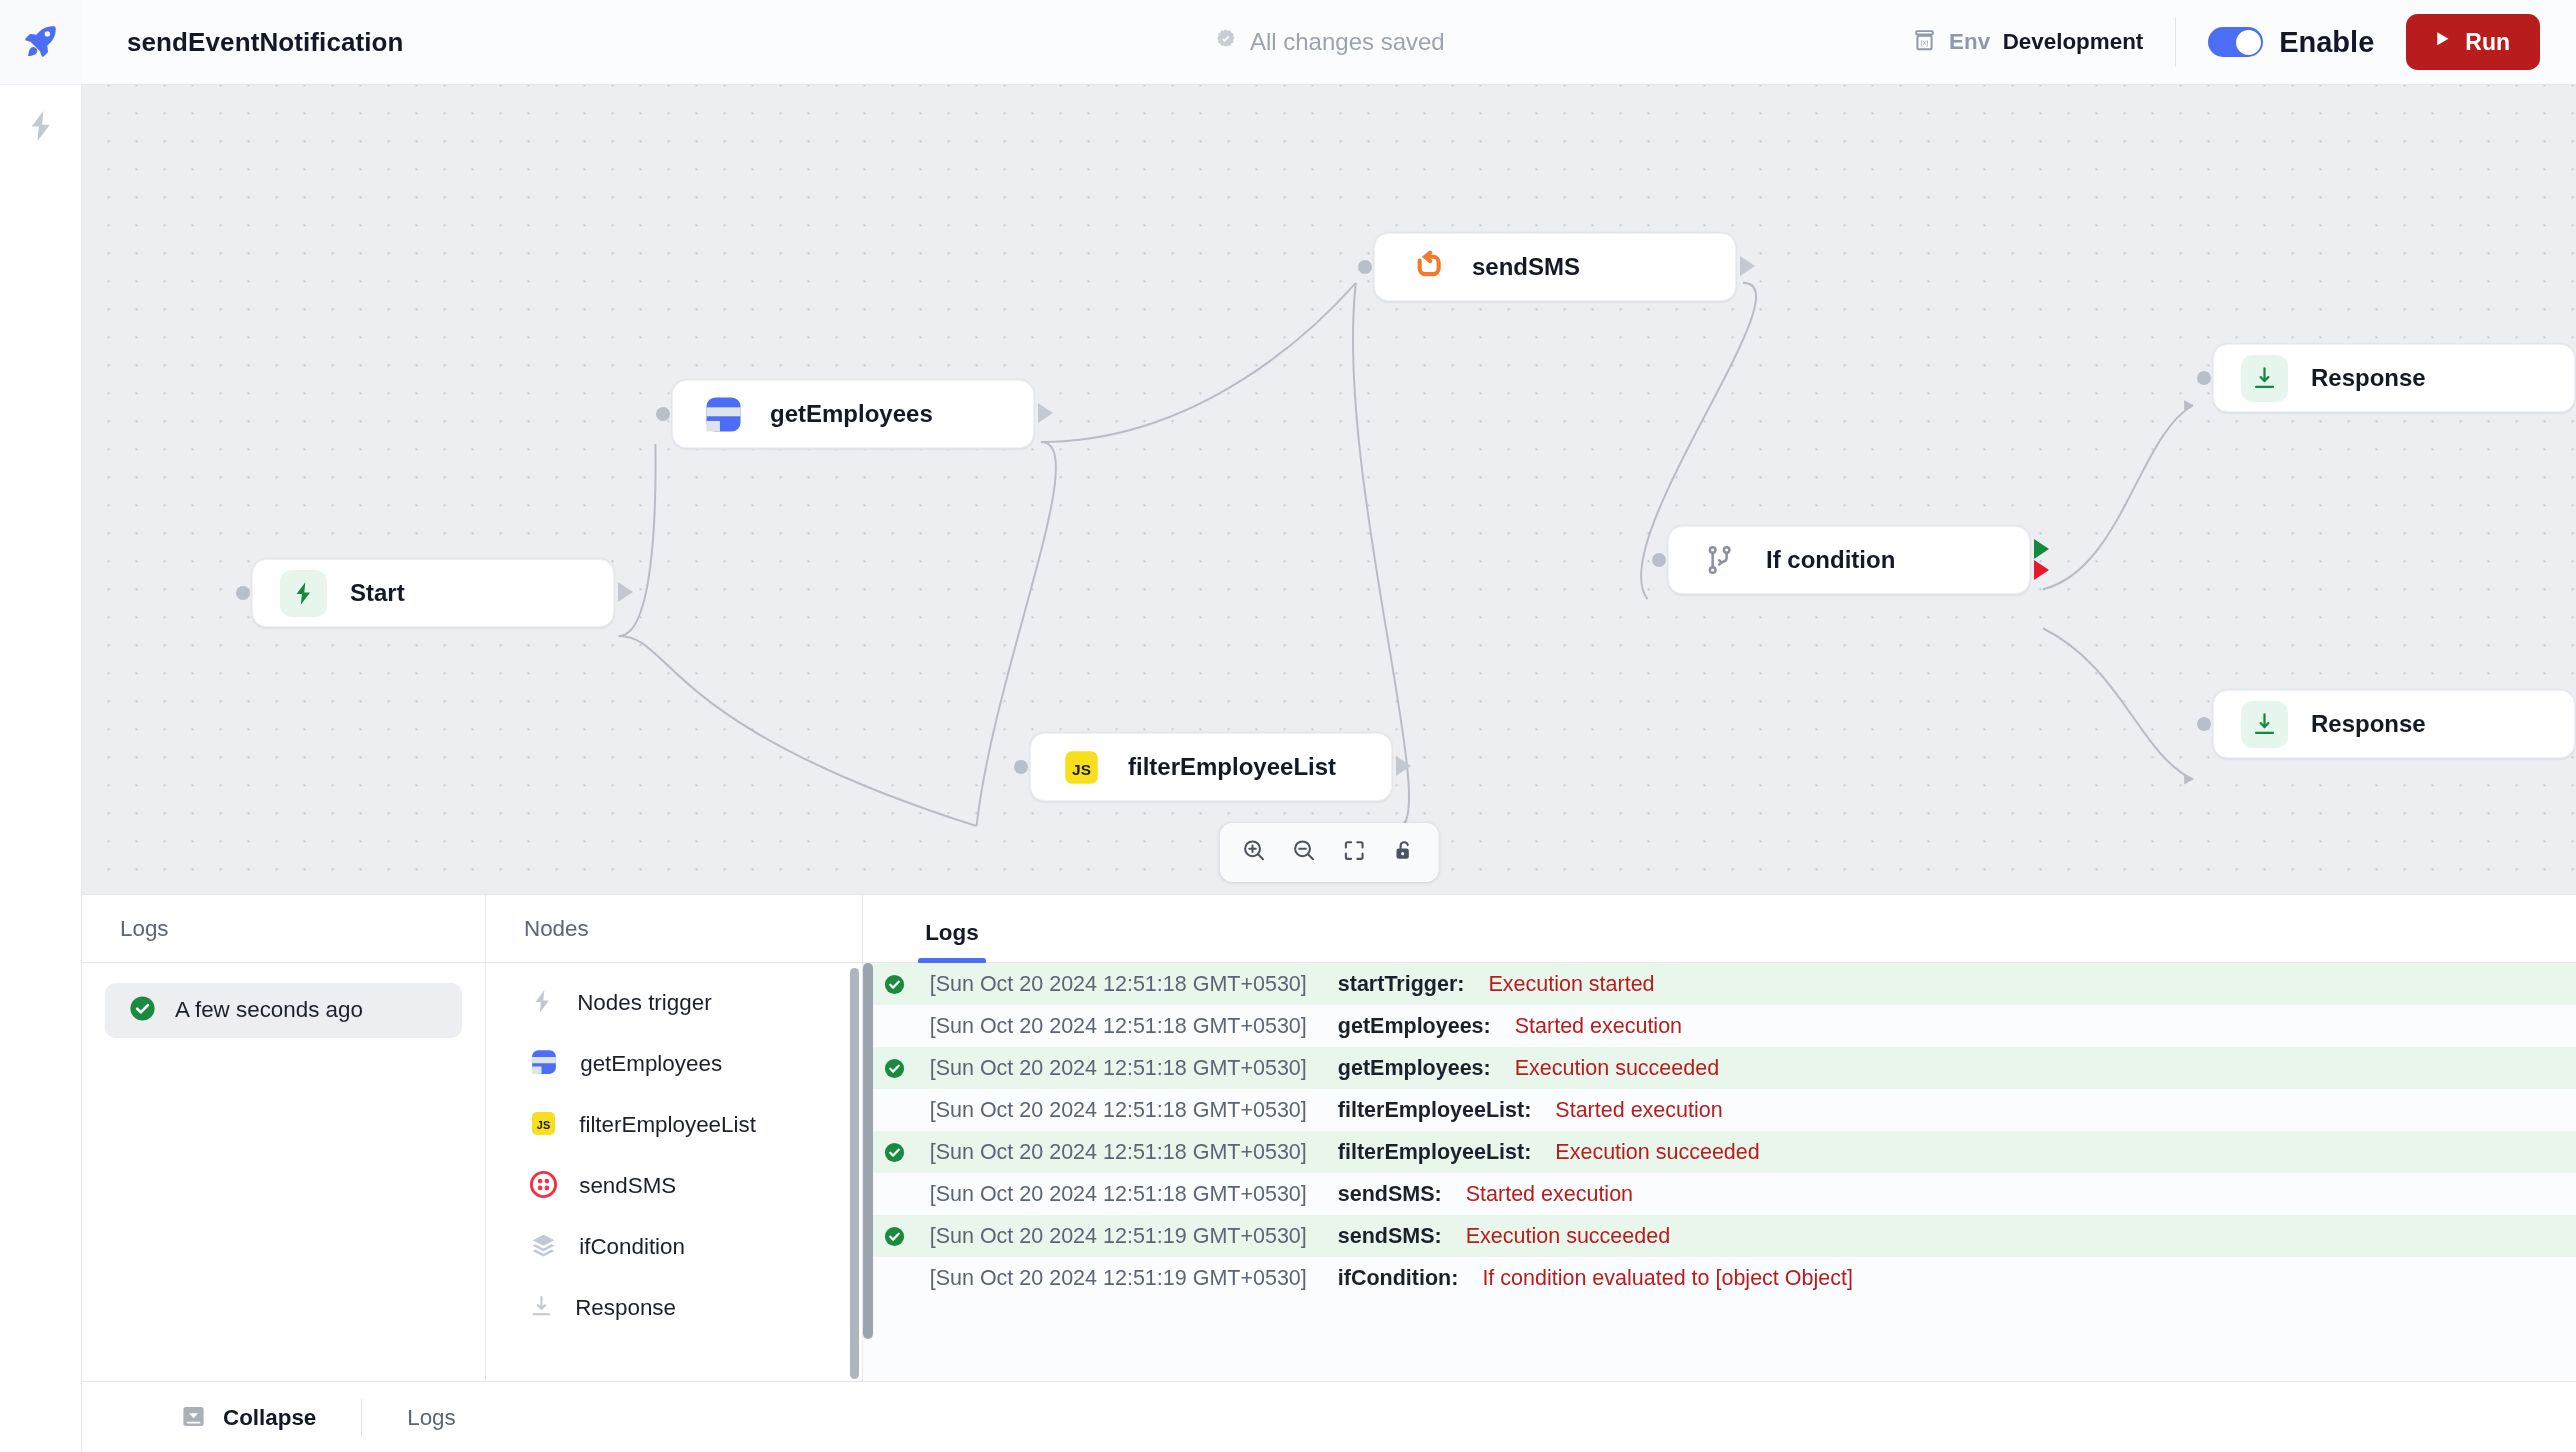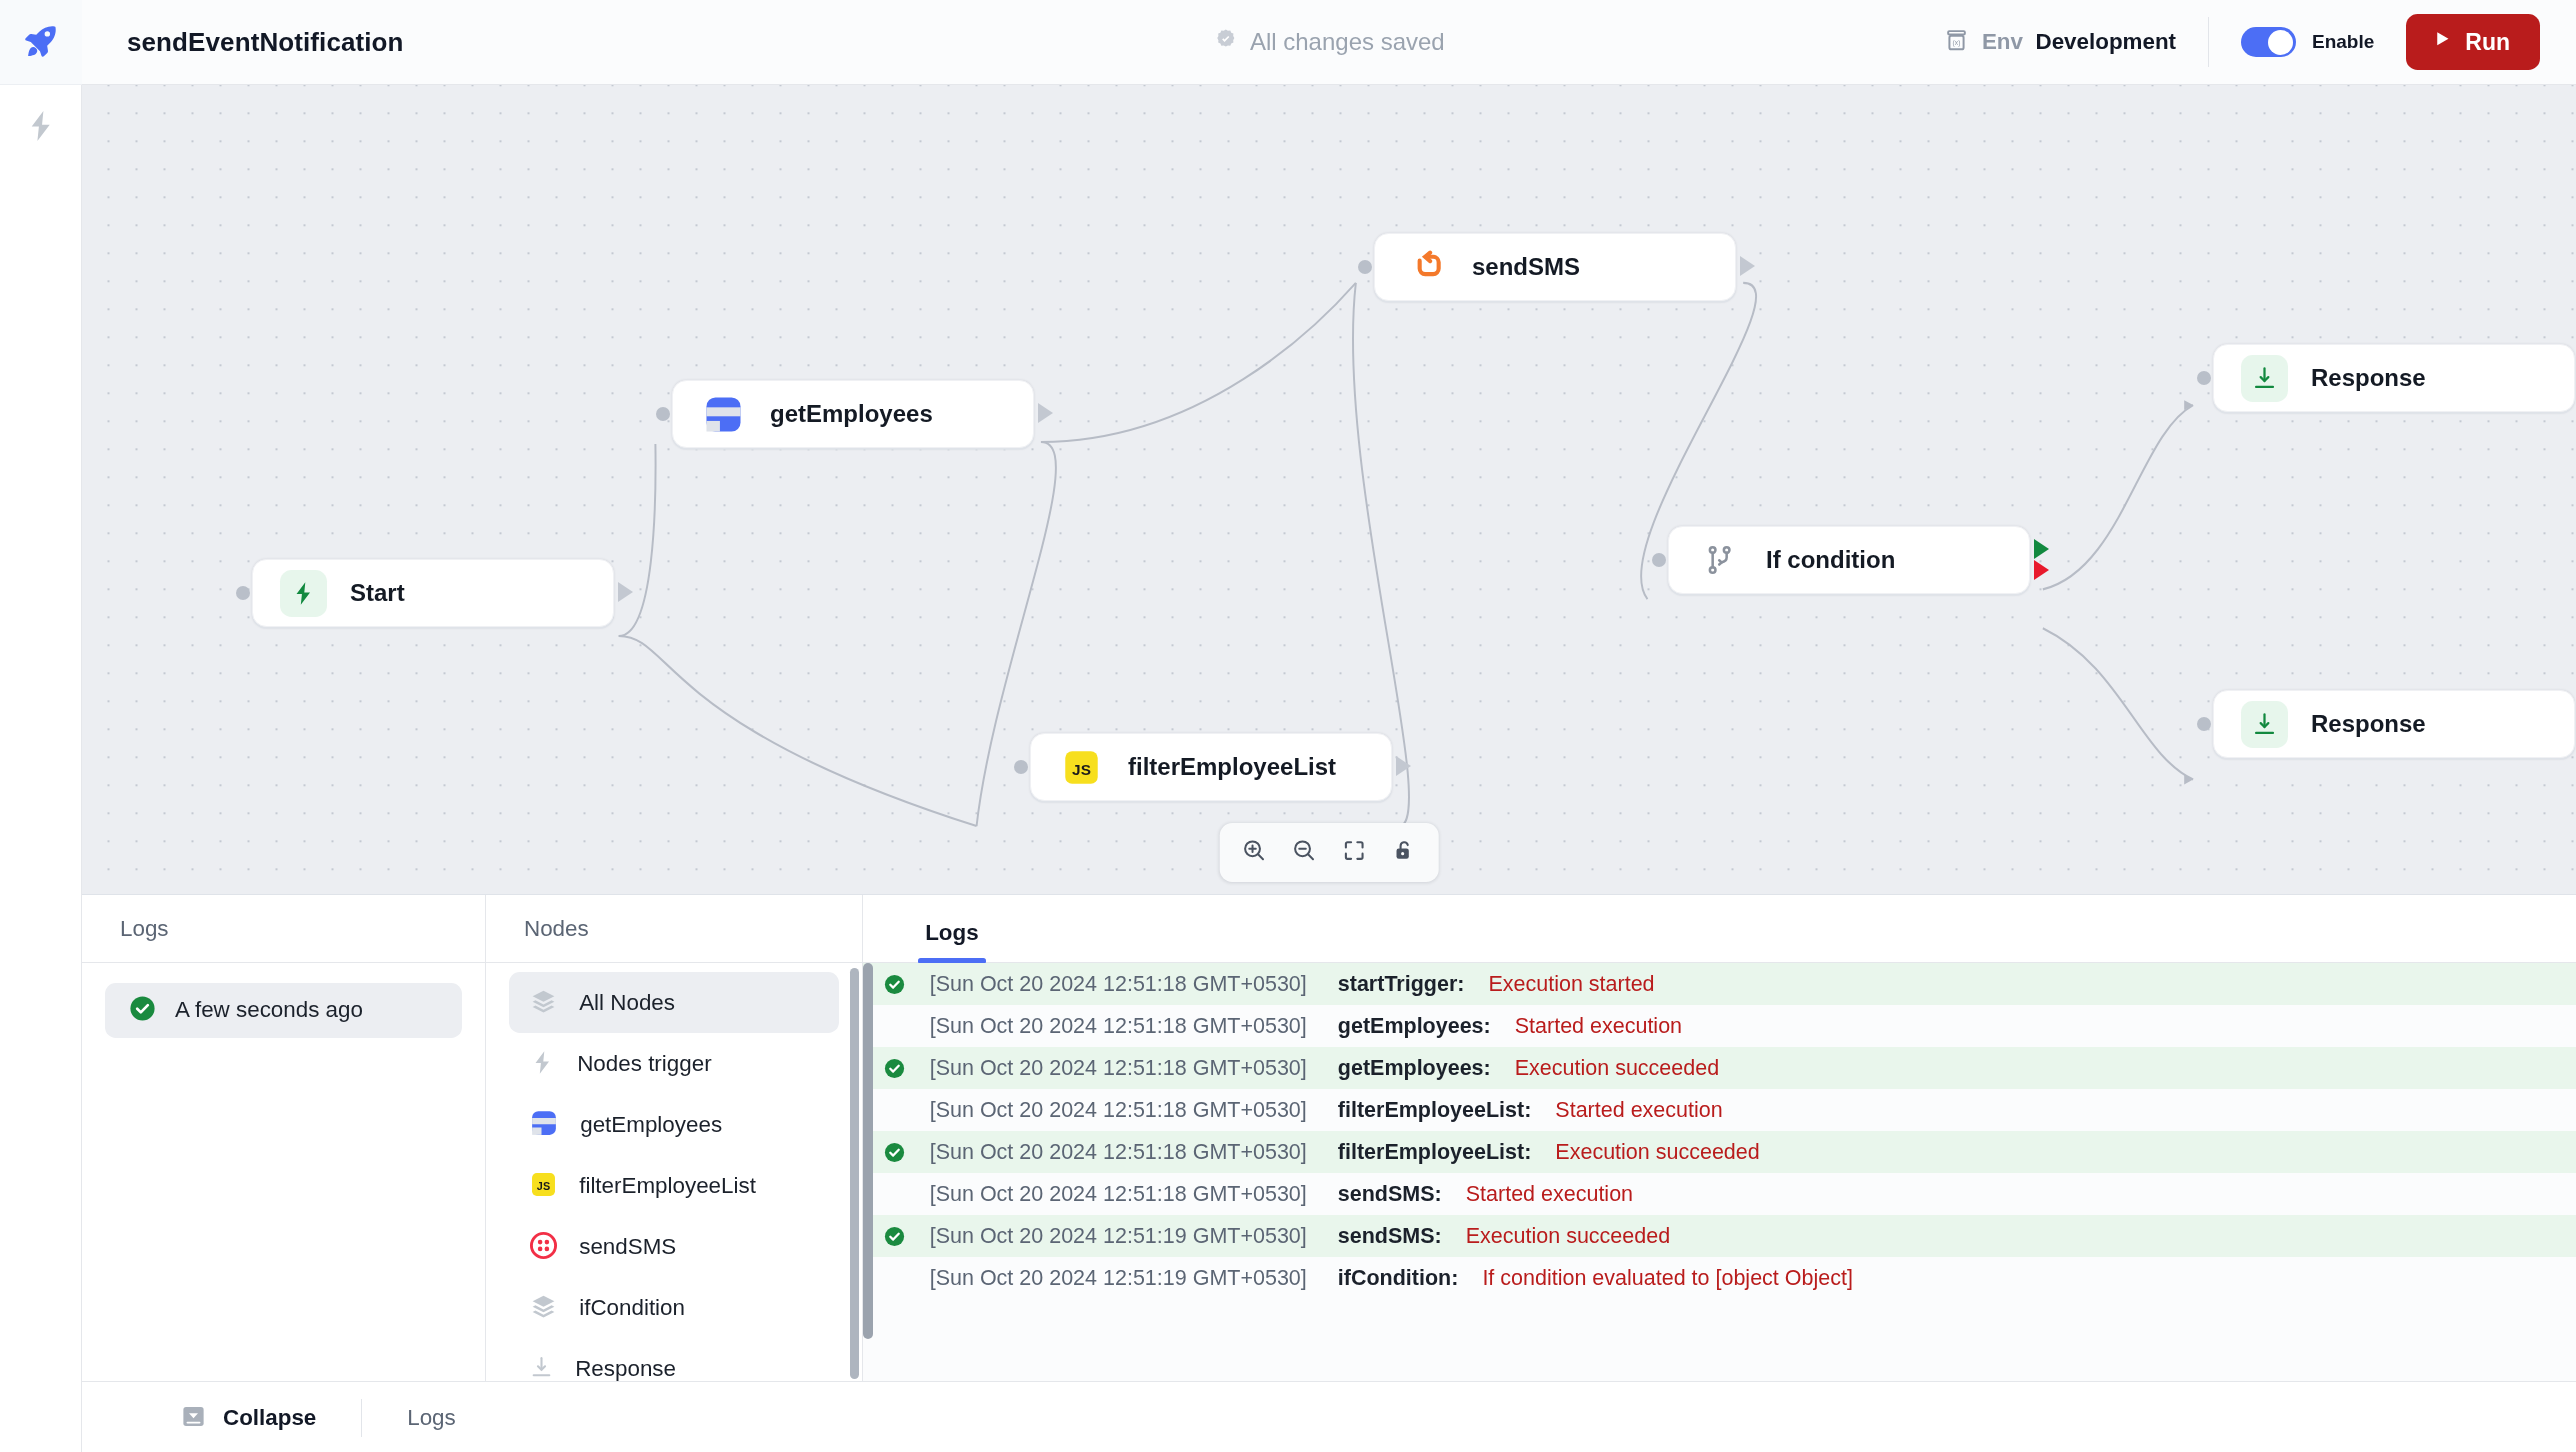--- a/index.html
+++ b/index.html
@@ -44,21 +44,21 @@
   .vdiv { width: 0.9px; height: 50px; background: #e2e5ea; }
   .enable-wrap { display: flex; align-items: center; gap: 16px; padding: 0 32px; }
   .toggle {
     width: 55px; height: 30px; border-radius: 15px; background: #4c6ef5;
     position: relative; cursor: pointer; flex: 0 0 55px;
   }
   .toggle .knob {
     position: absolute; top: 2.7px; right: 2.7px; width: 25px; height: 25px;
     border-radius: 50%; background: #ffffff;
   }
-  .enable-label { font-size: 19px; font-weight: 700; color: #121826; }
+  .enable-label { font-size: 29px; font-weight: 700; color: #121826; }
   .run-btn {
     display: flex; align-items: center; gap: 12.5px; background: #b91c1c; color: #fff;
     border: none; border-radius: 11.6px; padding: 14.3px 30px 14.3px 25px;
     font-size: 23px; font-weight: 700; cursor: pointer;
     font-family: "Liberation Sans", sans-serif;
   }
 
   
   .canvas {
     position: relative; flex: 1 1 auto; min-height: 0;
@@ -416,30 +416,20 @@
               </span>
               <span class="run-text">A few seconds ago</span>
             </div>
           </div>
         </div>
 
         <div class="pane pane-nodes">
           <div class="pane-head">Nodes</div>
           <div class="pane-scroll">
             <div class="node-rows">
-              <div class="node-row active">
-                <span>
-                  <svg width="29" height="29" viewBox="0 0 24 24" fill="#c2c8cf">
-                      <path d="m12 3 9 4.6-9 4.6-9-4.6z"></path>
-                      <path d="m3 12.2 9 4.6 9-4.6-2.3-1.2-6.7 3.4-6.7-3.4z"></path>
-                      <path d="m3 16.6 9 4.6 9-4.6-2.3-1.2-6.7 3.4-6.7-3.4z"></path>
-                    </svg>
-                </span>
-                <span class="lbl">All Nodes</span>
-              </div>
               <div class="node-row">
                 <span>
                   <svg width="27" height="27" viewBox="0 0 24 24" fill="#c2c8cf">
                       <path d="M13.6 2 5.8 12.4h4.8L9.6 22l8.2-10.8h-5.1z"></path>
                     </svg>
                 </span>
                 <span class="lbl">Nodes trigger</span>
               </div>
               <div class="node-row">
                 <span>

